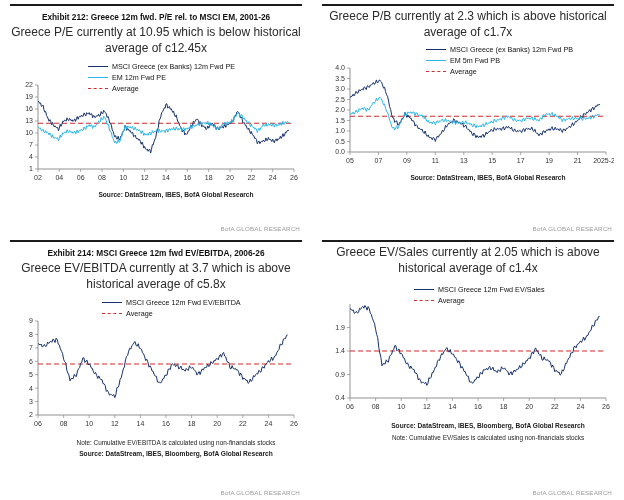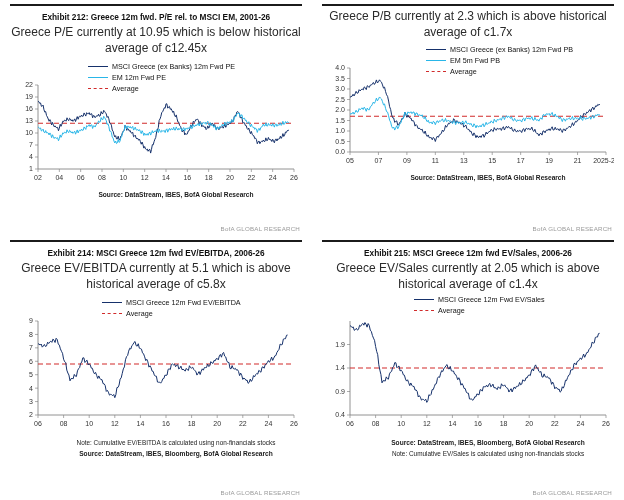--- a/index.html
+++ b/index.html
@@ -201,21 +201,21 @@
             <span>Average</span>
           </div>
       </div>
     </div>
     <div class="src" style="margin-left:40px;"><b>Source: DataStream, IBES, BofA Global Research</b></div>
     <div class="footer">BofA GLOBAL RESEARCH</div>
   </div>
 
   <div class="panel topline">
     <div class="exh-title">Exhibit 214: MSCI Greece 12m fwd EV/EBITDA, 2006-26</div>
-    <div class="exh-sub">Greece EV/EBITDA currently at 5.1 which is above historical average of c5.8x</div>
+    <div class="exh-sub">Greece EV/EBITDA currently at 3.7 which is above historical average of c5.8x</div>
     <div class="chart-wrap">
       <svg id="svg-2" width="292" height="140" viewBox="0 0 292 140">
           <line x1="25" y1="122" x2="28" y2="122" stroke="#888" stroke-width="0.7"></line>
           <text x="23" y="124.4" text-anchor="end" class="axis-txt">2</text>
           <line x1="25" y1="108.57142857142857" x2="28" y2="108.57142857142857" stroke="#888" stroke-width="0.7"></line>
           <text x="23" y="110.97142857142858" text-anchor="end" class="axis-txt">3</text>
           <line x1="25" y1="95.14285714285714" x2="28" y2="95.14285714285714" stroke="#888" stroke-width="0.7"></line>
           <text x="23" y="97.54285714285714" text-anchor="end" class="axis-txt">4</text>
           <line x1="25" y1="81.71428571428571" x2="28" y2="81.71428571428571" stroke="#888" stroke-width="0.7"></line>
           <text x="23" y="84.11428571428571" text-anchor="end" class="axis-txt">5</text>
@@ -264,21 +264,20 @@
             <span>Average</span>
           </div>
       </div>
     </div>
     <div class="note" style="margin-left:40px;margin-top:6px;">Note: Cumulative EV/EBITDA is calculated using non-financials stocks</div>
     <div class="src" style="margin-left:40px;margin-top:3px;"><b>Source: DataStream, IBES, Bloomberg, BofA Global Research</b></div>
     <div class="footer">BofA GLOBAL RESEARCH</div>
   </div>
 
   <div class="panel topline">
-    <div class="exh-title">Exhibit 215: MSCI Greece 12m fwd EV/Sales, 2006-26</div>
     <div class="exh-sub">Greece EV/Sales currently at 2.05 which is above historical average of c1.4x</div>
     <div class="chart-wrap">
       <svg id="svg-3" width="292" height="140" viewBox="0 0 292 140">
           <line x1="25" y1="122" x2="28" y2="122" stroke="#888" stroke-width="0.7"></line>
           <text x="23" y="124.4" text-anchor="end" class="axis-txt">0.4</text>
           <line x1="25" y1="98.5" x2="28" y2="98.5" stroke="#888" stroke-width="0.7"></line>
           <text x="23" y="100.9" text-anchor="end" class="axis-txt">0.9</text>
           <line x1="25" y1="75" x2="28" y2="75" stroke="#888" stroke-width="0.7"></line>
           <text x="23" y="77.4" text-anchor="end" class="axis-txt">1.4</text>
           <line x1="25" y1="51.5" x2="28" y2="51.5" stroke="#888" stroke-width="0.7"></line>
@@ -303,21 +302,21 @@
           <text x="207.2" y="133" text-anchor="middle" class="axis-txt">20</text>
           <line x1="232.8" y1="122" x2="232.8" y2="125" stroke="#888" stroke-width="0.7"></line>
           <text x="232.8" y="133" text-anchor="middle" class="axis-txt">22</text>
           <line x1="258.4" y1="122" x2="258.4" y2="125" stroke="#888" stroke-width="0.7"></line>
           <text x="258.4" y="133" text-anchor="middle" class="axis-txt">24</text>
           <line x1="284" y1="122" x2="284" y2="125" stroke="#888" stroke-width="0.7"></line>
           <text x="284" y="133" text-anchor="middle" class="axis-txt">26</text>
           <line x1="28" y1="75" x2="284" y2="75" stroke="#d12b2b" stroke-width="1.1" stroke-dasharray="5,3"></line>
           <path d="M28.00 32.70 L28.00 32.70 L29.07 33.22 L30.13 34.62 L31.20 33.89 L32.27 37.35 L33.33 36.62 L34.40 35.33 L35.47 37.11 L36.53 36.31 L37.60 32.27 L38.67 33.29 L39.73 31.47 L40.80 30.36 L41.87 32.19 L42.93 29.56 L44.00 31.21 L45.07 34.16 L46.13 30.53 L47.20 32.34 L48.27 37.15 L49.33 38.47 L50.40 42.41 L51.47 45.11 L52.53 47.32 L53.60 53.47 L54.67 58.42 L55.73 61.71 L56.80 71.77 L57.87 77.10 L58.93 81.57 L60.00 89.83 L61.07 87.74 L62.13 87.68 L63.20 88.10 L64.27 83.89 L65.33 85.67 L66.40 86.20 L67.47 80.90 L68.53 79.09 L69.60 78.35 L70.67 74.38 L71.73 73.43 L72.80 69.55 L73.87 69.81 L74.93 74.74 L76.00 73.67 L77.07 73.06 L78.13 77.96 L79.20 77.21 L80.27 78.59 L81.33 81.87 L82.40 82.17 L83.47 85.99 L84.53 88.08 L85.60 86.79 L86.67 89.69 L87.73 92.63 L88.80 89.98 L89.87 92.26 L90.93 93.49 L92.00 93.36 L93.07 97.09 L94.13 96.95 L95.20 98.41 L96.27 104.01 L97.33 102.66 L98.40 104.24 L99.47 107.11 L100.53 106.32 L101.60 106.52 L102.67 107.52 L103.73 106.21 L104.80 109.37 L105.87 107.52 L106.93 101.65 L108.00 102.62 L109.07 101.46 L110.13 96.63 L111.20 96.63 L112.27 93.75 L113.33 90.98 L114.40 90.69 L115.47 85.28 L116.53 83.80 L117.60 84.38 L118.67 80.21 L119.73 77.55 L120.80 78.54 L121.87 75.34 L122.93 74.58 L124.00 72.58 L125.07 71.57 L126.13 75.58 L127.20 75.94 L128.27 73.43 L129.33 77.80 L130.40 78.04 L131.47 78.00 L132.53 81.00 L133.60 81.41 L134.67 83.65 L135.73 86.73 L136.80 84.72 L137.87 87.06 L138.93 92.15 L140.00 90.54 L141.07 92.31 L142.13 95.49 L143.20 95.55 L144.27 98.98 L145.33 100.18 L146.40 100.17 L147.47 105.96 L148.53 106.09 L149.60 105.86 L150.67 107.35 L151.73 106.18 L152.80 103.73 L153.87 103.85 L154.93 100.89 L156.00 101.54 L157.07 101.79 L158.13 96.68 L159.20 96.85 L160.27 98.15 L161.33 93.69 L162.40 93.72 L163.47 93.83 L164.53 92.23 L165.60 94.02 L166.67 91.65 L167.73 90.33 L168.80 93.79 L169.87 92.99 L170.93 91.14 L172.00 94.79 L173.07 94.61 L174.13 95.22 L175.20 96.62 L176.27 93.76 L177.33 94.97 L178.40 95.61 L179.47 90.78 L180.53 92.55 L181.60 92.93 L182.67 91.86 L183.73 93.92 L184.80 94.89 L185.87 95.56 L186.93 99.04 L188.00 97.18 L189.07 95.67 L190.13 98.97 L191.20 96.14 L192.27 93.97 L193.33 95.64 L194.40 93.38 L195.47 93.28 L196.53 93.04 L197.60 89.49 L198.67 91.82 L199.73 91.10 L200.80 86.77 L201.87 87.71 L202.93 87.98 L204.00 84.76 L205.07 84.94 L206.13 82.55 L207.20 81.93 L208.27 82.62 L209.33 78.01 L210.40 75.86 L211.47 77.97 L212.53 73.54 L213.60 71.88 L214.67 74.86 L215.73 75.04 L216.80 78.23 L217.87 79.23 L218.93 78.47 L220.00 83.88 L221.07 84.13 L222.13 80.88 L223.20 83.64 L224.27 84.25 L225.33 83.43 L226.40 85.11 L227.47 84.97 L228.53 86.95 L229.60 91.33 L230.67 89.05 L231.73 91.48 L232.80 95.80 L233.87 94.34 L234.93 94.94 L236.00 96.54 L237.07 96.03 L238.13 99.16 L239.20 98.12 L240.27 93.78 L241.33 95.13 L242.40 92.44 L243.47 87.28 L244.53 87.58 L245.60 84.44 L246.67 82.15 L247.73 81.64 L248.80 76.92 L249.87 76.70 L250.93 76.61 L252.00 70.55 L253.07 70.34 L254.13 71.87 L255.20 68.49 L256.27 68.10 L257.33 66.67 L258.40 64.86 L259.47 66.49 L260.53 64.21 L261.60 61.06 L262.67 64.32 L263.73 61.91 L264.80 59.50 L265.87 59.48 L266.93 56.59 L268.00 55.25 L269.07 54.06 L270.13 49.09 L271.20 50.07 L272.27 49.86 L273.33 44.46 L274.40 44.04 L275.47 44.07 L276.53 40.59 L277.60 40.34 " fill="none" stroke="#16316b" stroke-width="1" stroke-linejoin="round"></path>
         </svg>
-      <div class="legend" style="left:92px;top:1px;">
+      <div class="legend" style="left:92px;top:8px;">
         <div class="row">
             <span class="swatch" style="border-top-color:#16316b"></span>
             <span>MSCI Greece 12m Fwd EV/Sales</span>
           </div>
         <div class="row">
             <span class="swatch" style="border-top-color:#d12b2b;border-top-style:dashed"></span>
             <span>Average</span>
           </div>
       </div>
     </div>

